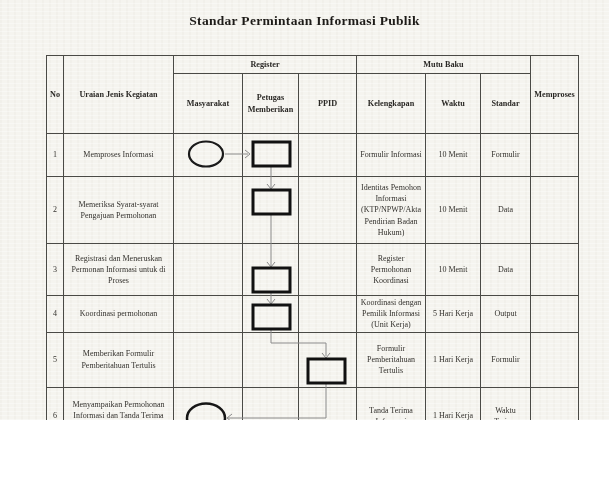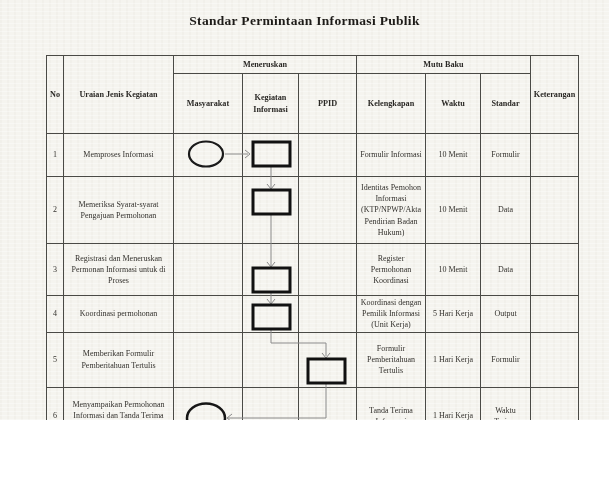--- a/index.html
+++ b/index.html
@@ -47,27 +47,27 @@
         <col style="width:58px">
         <col style="width:69px">
       <col style="width:55px">
         <col style="width:50px">
         <col style="width:48px">
     </colgroup>
     <tbody>
         <tr style="height:18px">
       <th rowspan="2">No</th>
       <th rowspan="2">Uraian Jenis Kegiatan</th>
-      <th colspan="3">Meneruskan</th>
+      <th colspan="3">Register</th>
       <th colspan="3">Mutu Baku</th>
-      <th rowspan="2">Keterangan</th>
+      <th rowspan="2">Memproses</th>
     </tr>
     <tr style="height:60px">
       <th>Masyarakat</th>
-      <th>Kegiatan Informasi</th>
+      <th>Petugas Memberikan</th>
       <th>PPID</th>
       <th>Kelengkapan</th>
       <th>Waktu</th>
       <th>Standar</th>
     </tr>
 
     <tr style="height:43px">
       <td>1</td>
       <td class="activity">Memproses Informasi</td>
       <td></td>

